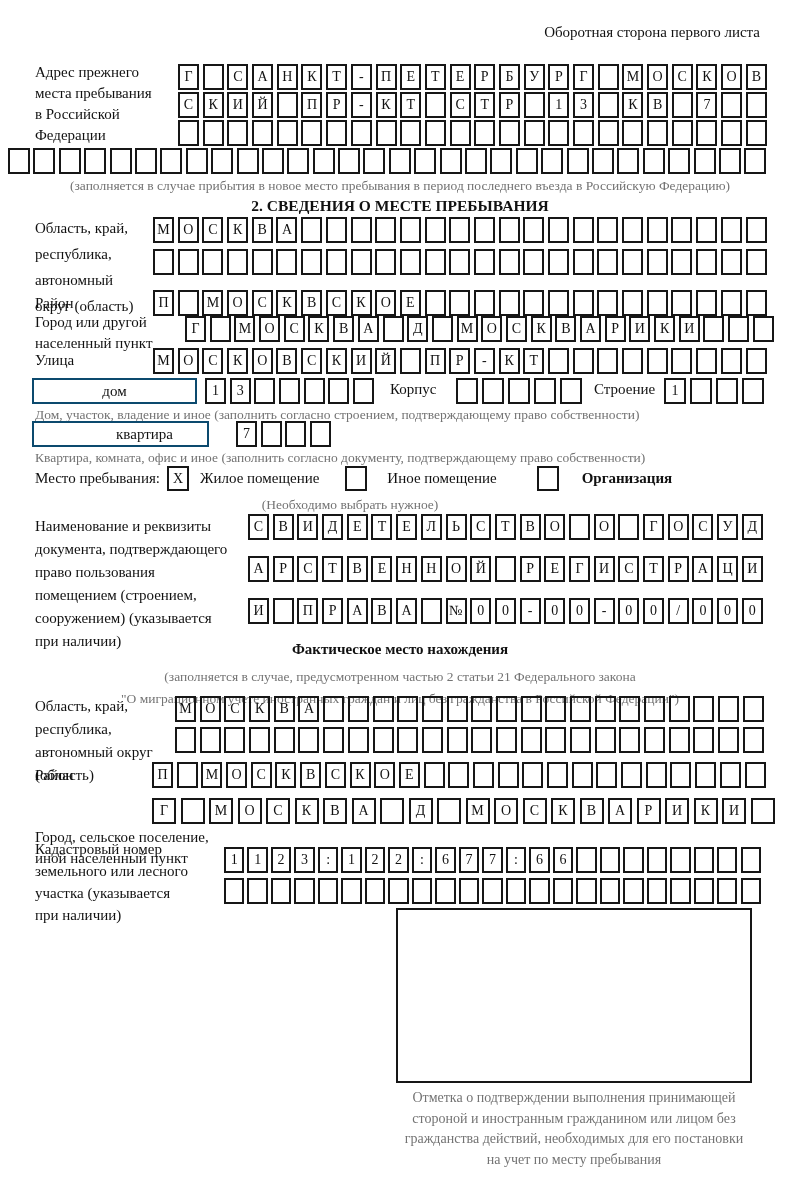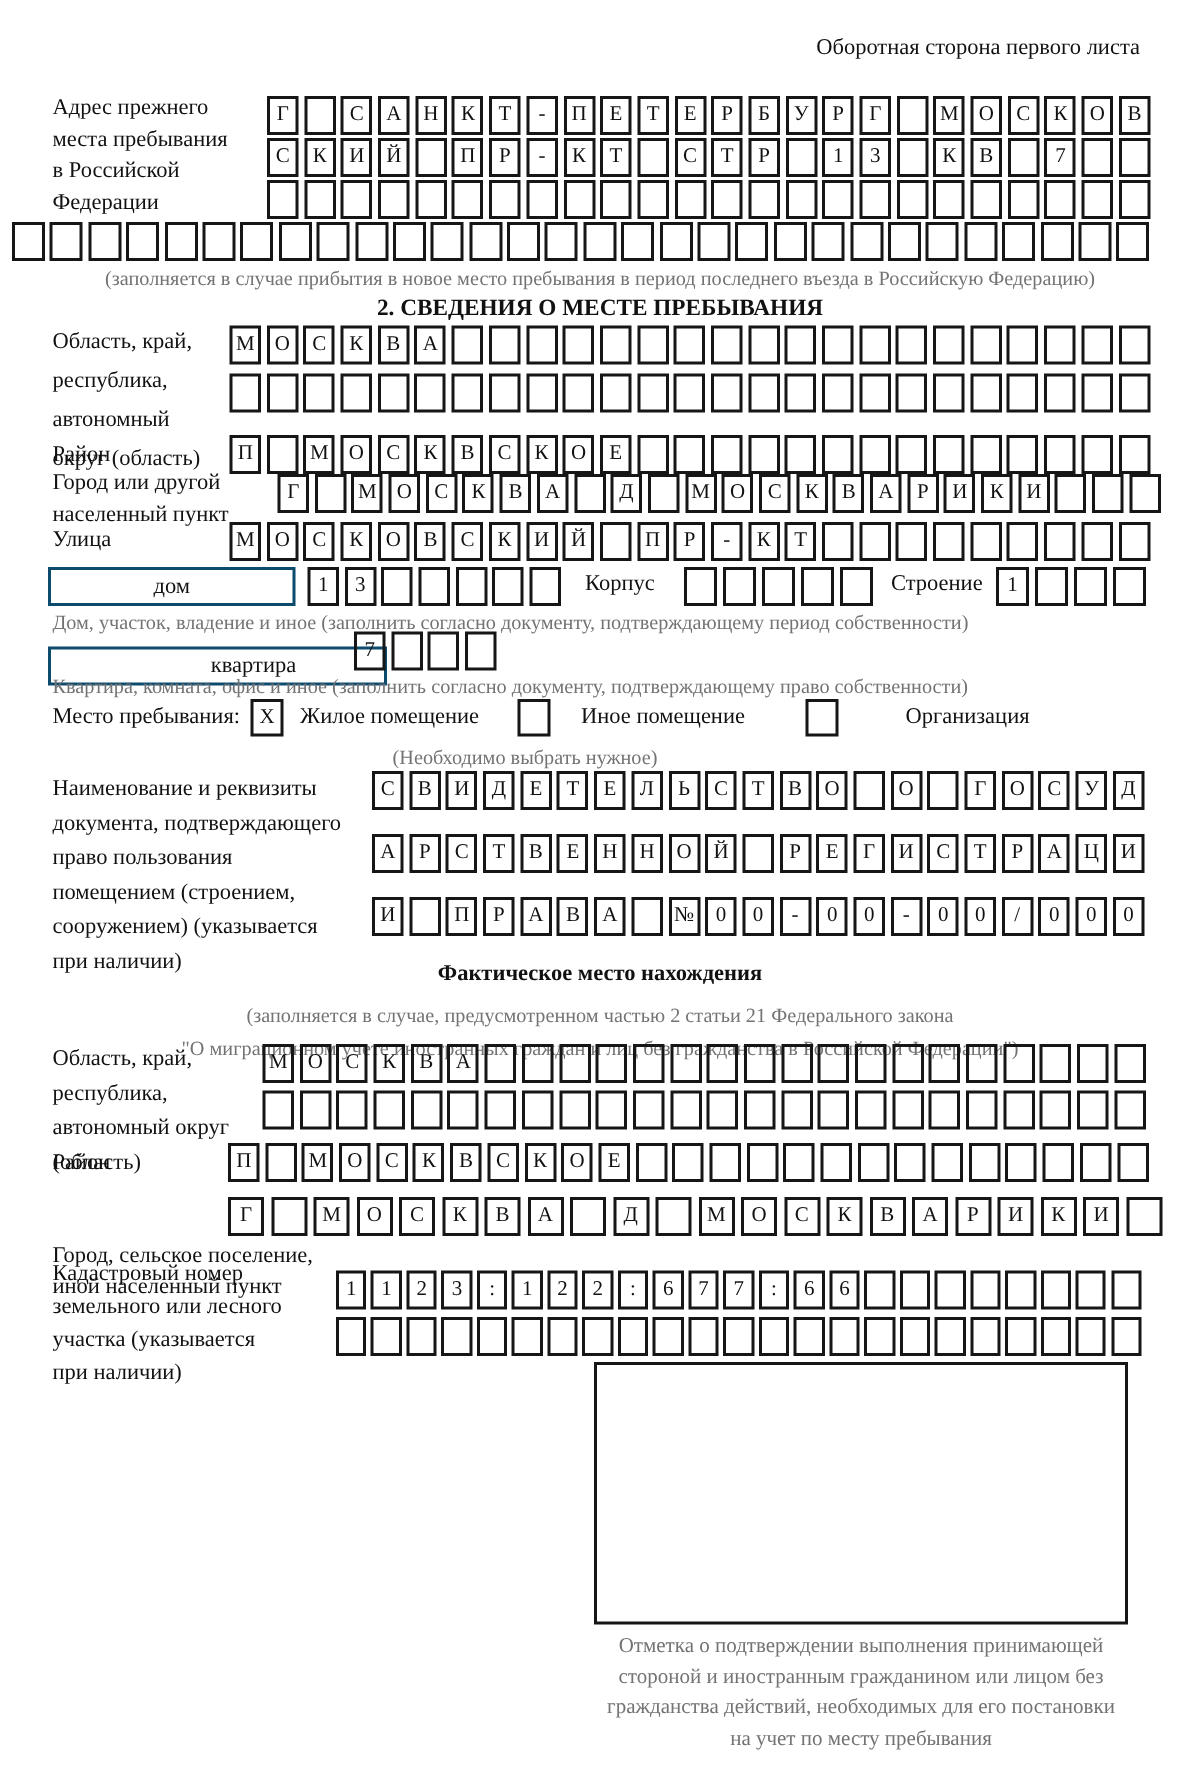--- a/index.html
+++ b/index.html
@@ -323,39 +323,39 @@
       <div class="cell"></div>
       <div class="cell"></div>
     </div>
   <div class="inlinelabel" style="left:594px;top:381px;">Строение</div>
   <div class="cellrow g26" style="left:664px;top:378px;">
       <div class="cell">1</div>
       <div class="cell"></div>
       <div class="cell"></div>
       <div class="cell"></div>
     </div>
-  <div class="note" style="left:35px;top:407px;">Дом, участок, владение и иное (заполнить согласно документу, подтверждающему период собственности)</div>
-
-  <div class="bigbox" style="left:32px;top:431px;width:226px;padding-left:48px;">квартира</div>
+  <div class="note" style="left:35px;top:407px;">Дом, участок, владение и иное (заполнить согласно строением, подтверждающему право собственности)</div>
+
+  <div class="bigbox" style="left:32px;top:421px;width:177px;padding-left:48px;">квартира</div>
   <div class="cellrow" style="left:236px;top:421px;">
       <div class="cell">7</div>
       <div class="cell"></div>
       <div class="cell"></div>
       <div class="cell"></div>
     </div>
   <div class="note" style="left:35px;top:450px;">Квартира, комната, офис и иное (заполнить согласно документу, подтверждающему право собственности)</div>
 
   <div class="stayrow" style="left:35px;top:466px;">
     <span>Место пребывания:</span>
     <span class="checkbox" style="margin-left:7px;">X</span>
     <span style="margin-left:11px;">Жилое помещение</span>
     <span class="checkbox" style="margin-left:26px;"></span>
     <span style="margin-left:20px;">Иное помещение</span>
     <span class="checkbox" style="margin-left:40px;"></span>
-    <span style="margin-left:45px;">Организация</span>
+    <span style="margin-left:23px;font-weight:bold;">Организация</span>
   </div>
   <div class="note" style="left:150px;top:497px;width:400px;text-align:center;">(Необходимо выбрать нужное)</div>
 
   <div class="lbl" style="left:35px;top:515px;width:215px;line-height:23px;">Наименование и реквизиты
 документа, подтверждающего
 право пользования
 помещением (строением,
 сооружением) (указывается
 при наличии)</div>
   <div class="cellrow" style="left:248px;top:514px;">

